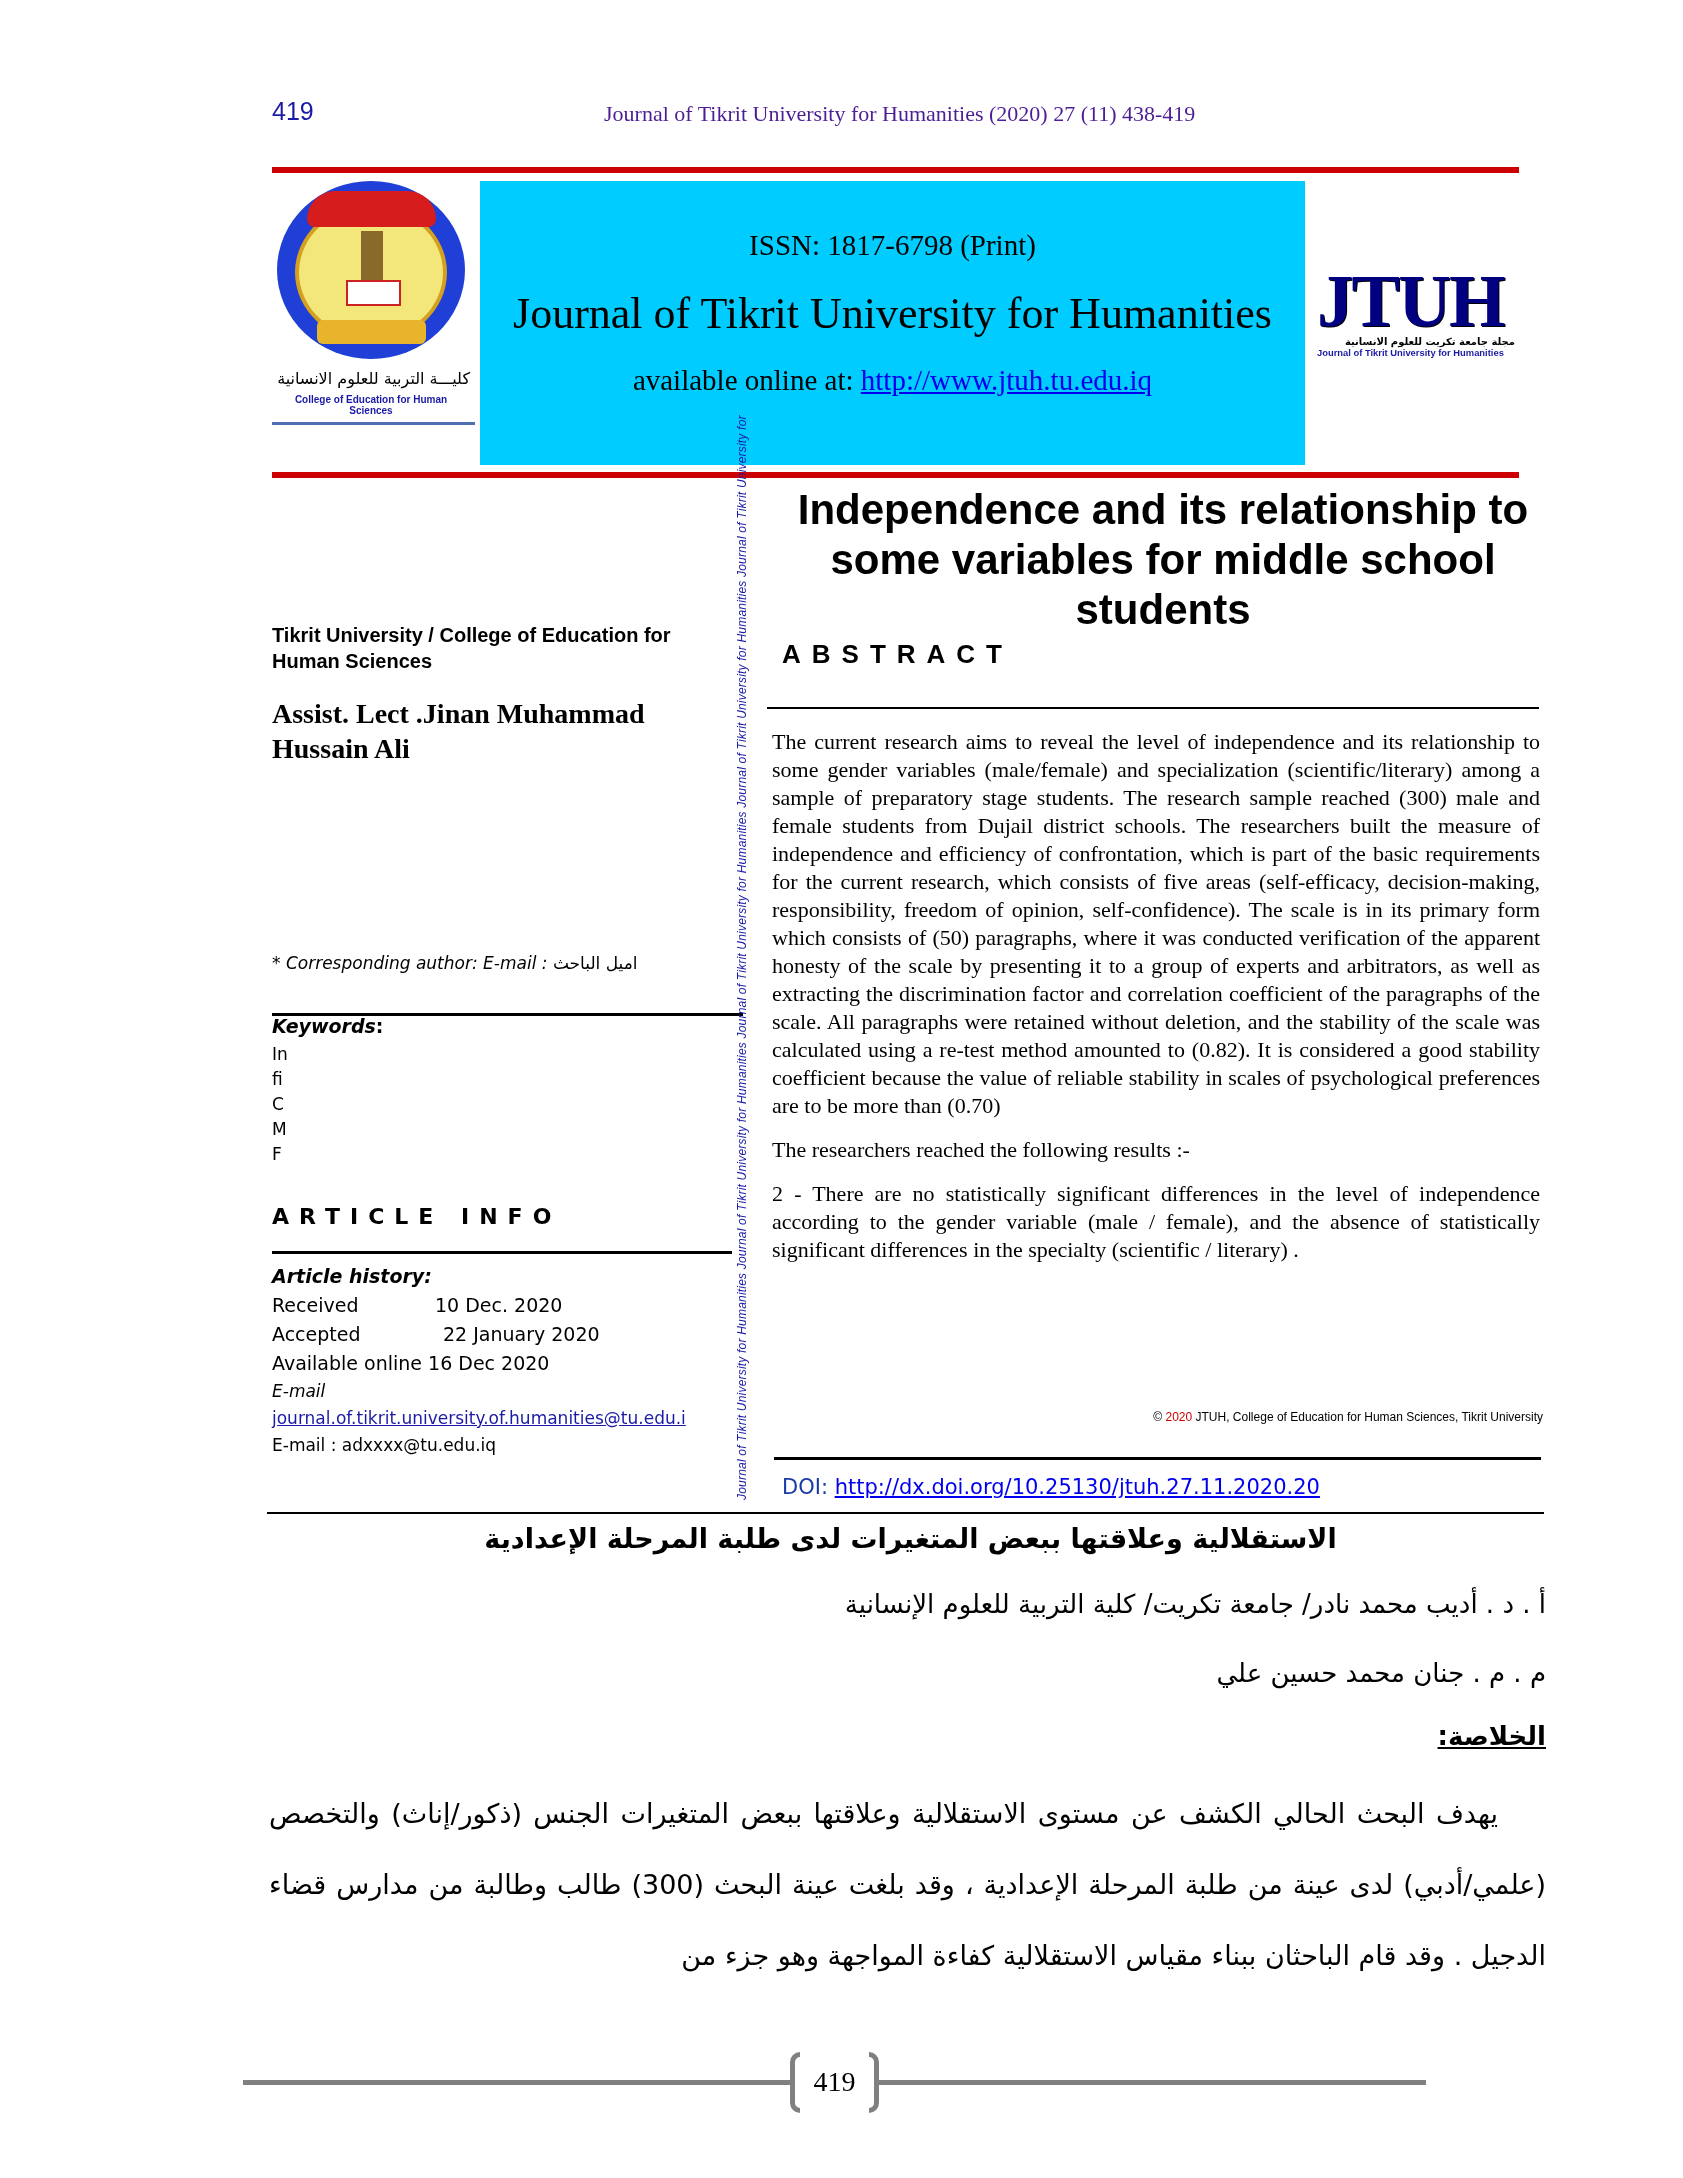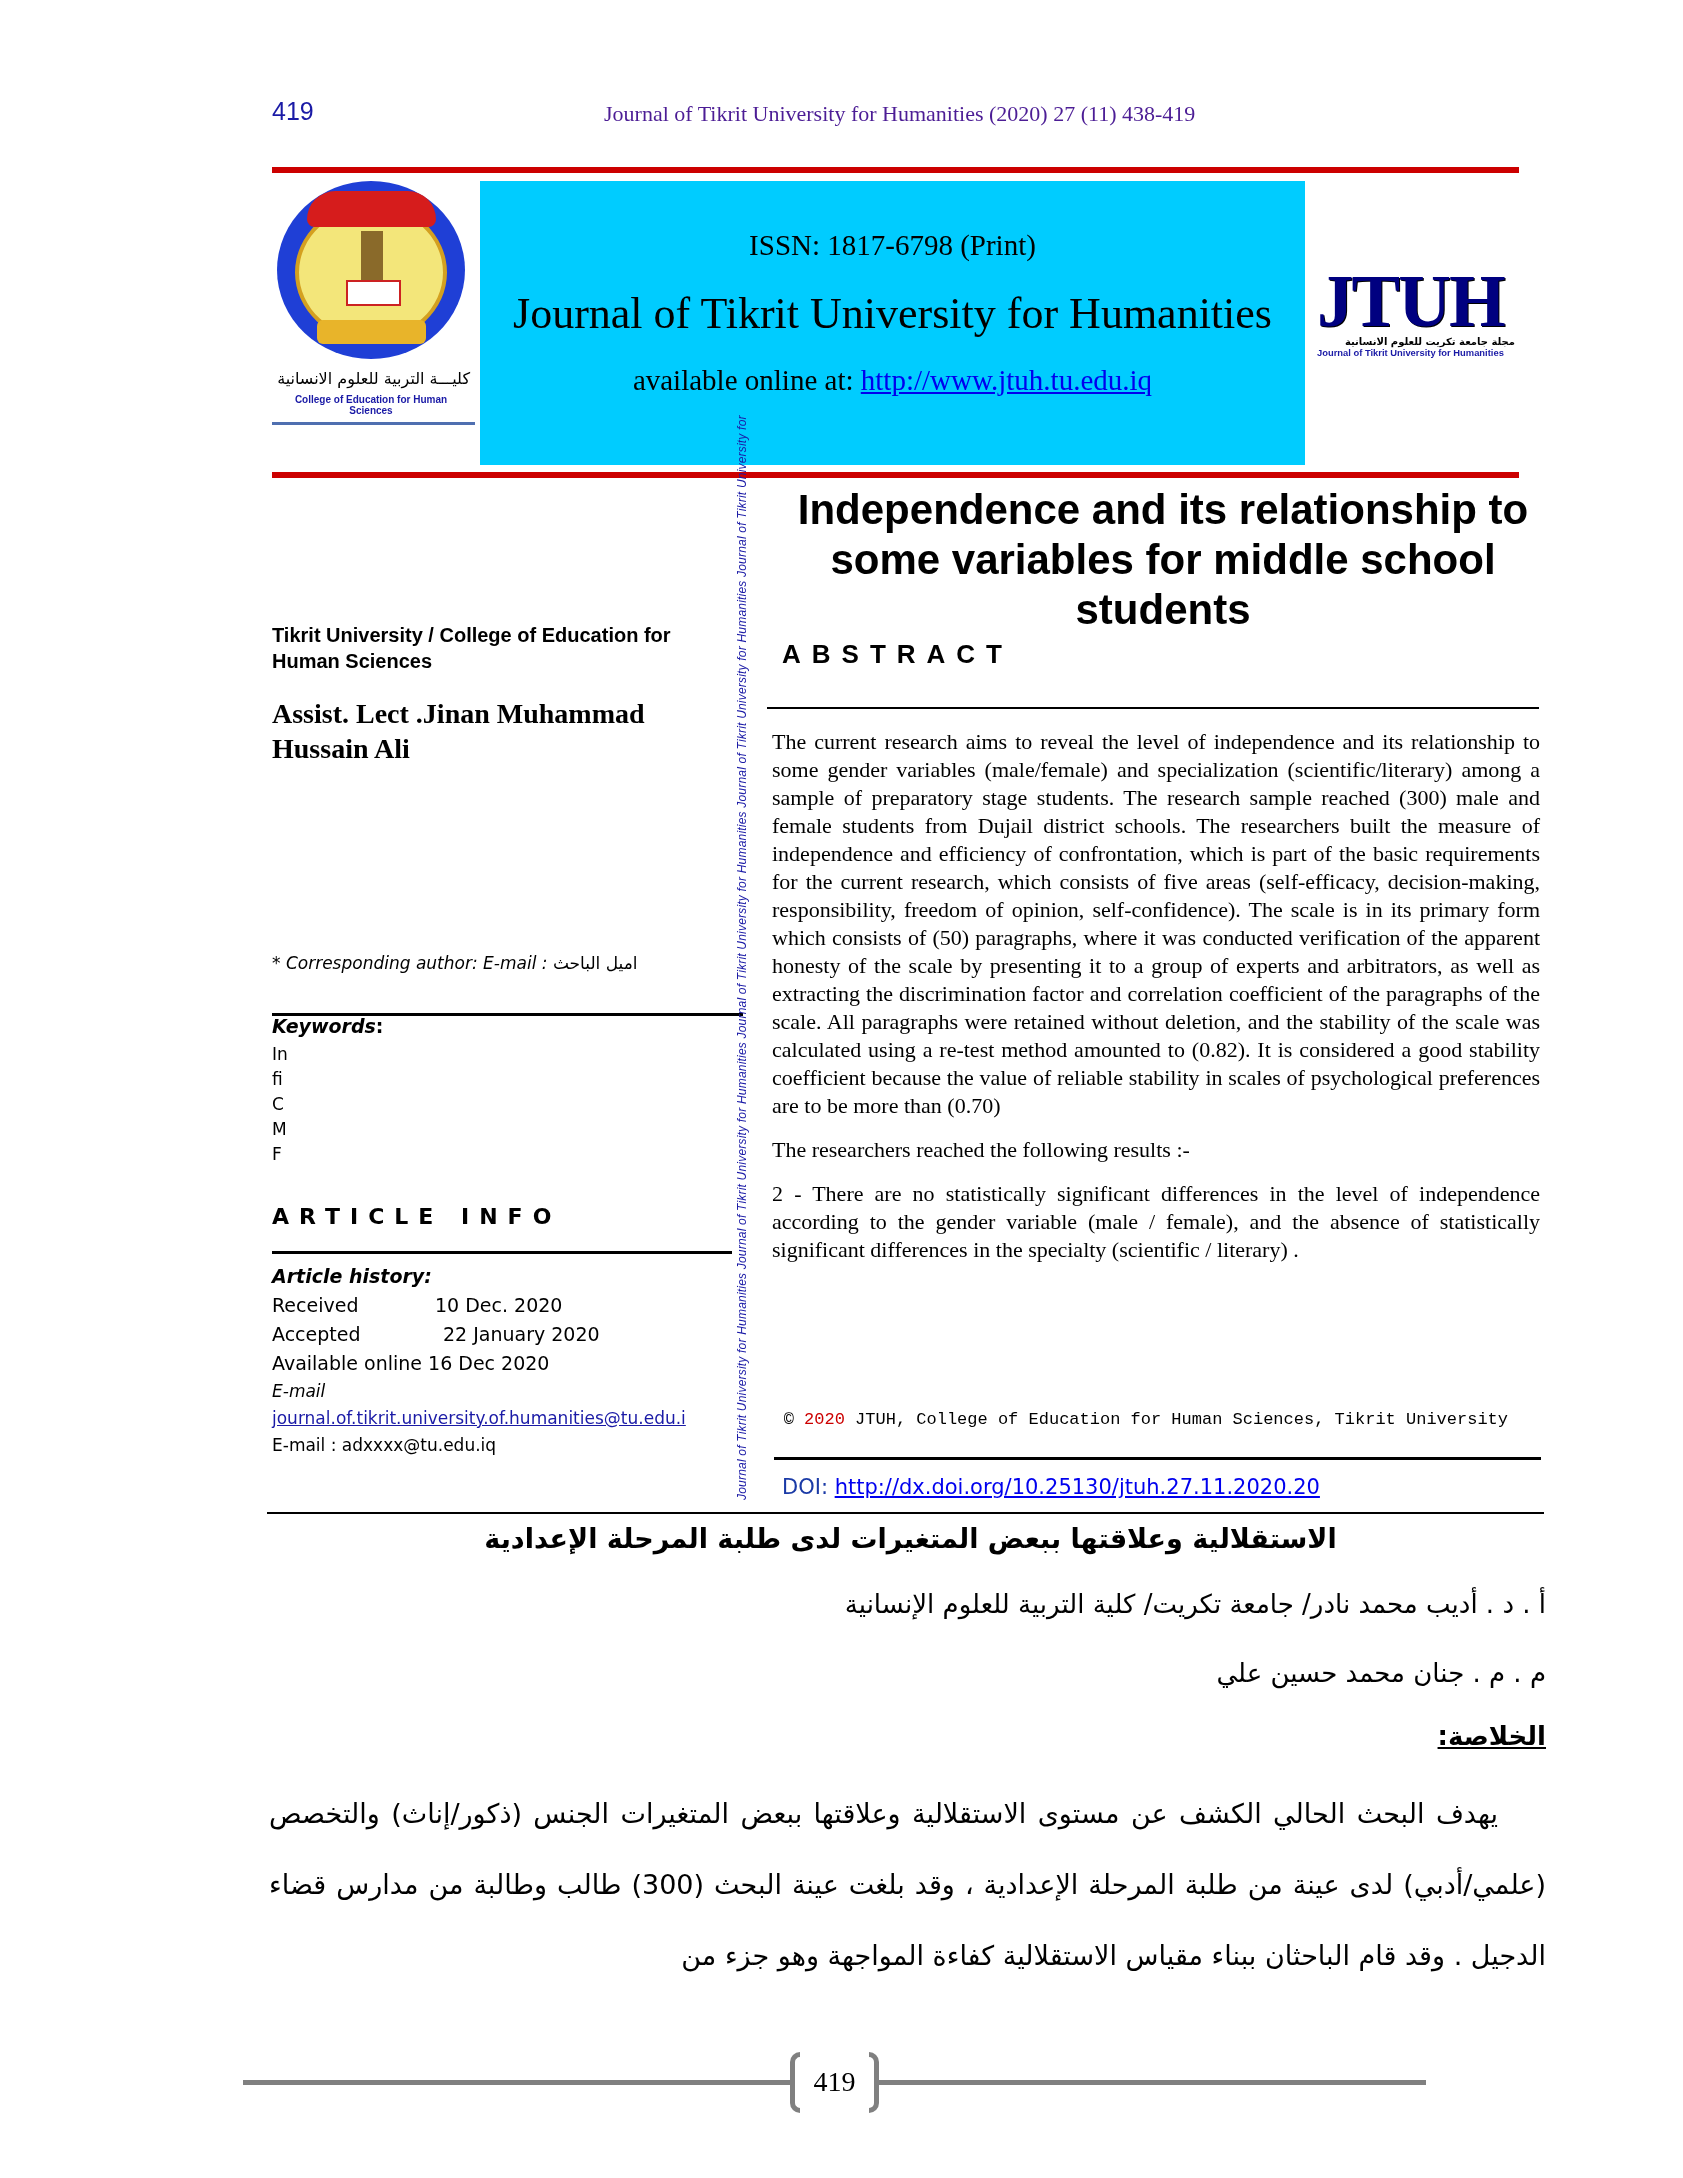--- a/index.html
+++ b/index.html
@@ -39,21 +39,21 @@
   .hist{left:272px;top:1262px;font-family:"DejaVu Sans",sans-serif;font-size:19px;line-height:29px;}
   .hist .lbl{display:inline-block;width:163px;}
   .hist i.t{font-weight:bold;}
   .hist a{color:#1a1aa6;text-decoration:underline;}
   .vert{left:733px;top:510px;width:30px;height:990px;}
   .vert span{position:absolute;left:0;top:0;transform-origin:0 0;transform:rotate(-90deg) translate(-990px,2px);width:990px;white-space:nowrap;font-family:"Liberation Sans",sans-serif;font-size:12px;font-style:italic;color:#1a1aa6;letter-spacing:0.2px;}
   .title{left:767px;top:485px;width:792px;text-align:center;font-family:"Liberation Sans",sans-serif;font-weight:bold;font-size:42px;line-height:50px;}
   .abs-h{left:782px;top:639px;font-family:"Liberation Sans",sans-serif;font-weight:bold;font-size:26px;letter-spacing:11px;}
   .abstract{left:772px;top:728px;width:768px;font-size:22px;line-height:28px;text-align:justify;}
   .abstract p{margin:0 0 16px 0;}
-  .copy{left:740px;top:1410px;width:768px;text-align:right;font-family:Liberation Mono, monospace;font-size:17px;}
+  .copy{left:775px;top:1410px;width:768px;text-align:right;font-family:Liberation Sans, sans-serif;font-size:12px;}
   .copy .yr{color:#cc0000;}
   .doi{left:782px;top:1475px;font-family:"DejaVu Sans",sans-serif;font-size:21px;color:#1a3aa6;}
   .doi a{color:#0000ee;text-decoration:underline;}
   .ar-title{left:257px;top:1523px;width:1307px;text-align:center;direction:rtl;font-family:"DejaVu Sans",sans-serif;font-weight:bold;font-size:27px;}
   .ar-line{left:257px;width:1289px;direction:rtl;text-align:right;font-family:"DejaVu Sans",sans-serif;font-size:26px;}
   .ar-head{font-weight:bold;text-decoration:underline;text-align:right;}
   .ar-body{left:269px;top:1778px;width:1277px;direction:rtl;text-align:justify;text-align-last:right;font-family:"DejaVu Sans",sans-serif;font-size:27px;line-height:71px;text-indent:48px;}
   .foot-line{left:243px;top:2080px;width:1183px;height:5px;background:#808080;}
   .foot-num{left:790px;top:2052px;width:89px;height:61px;background:#fff;}
   .foot-num .br{position:absolute;top:0;width:10px;height:61px;border:5px solid #808080;box-sizing:border-box;}

